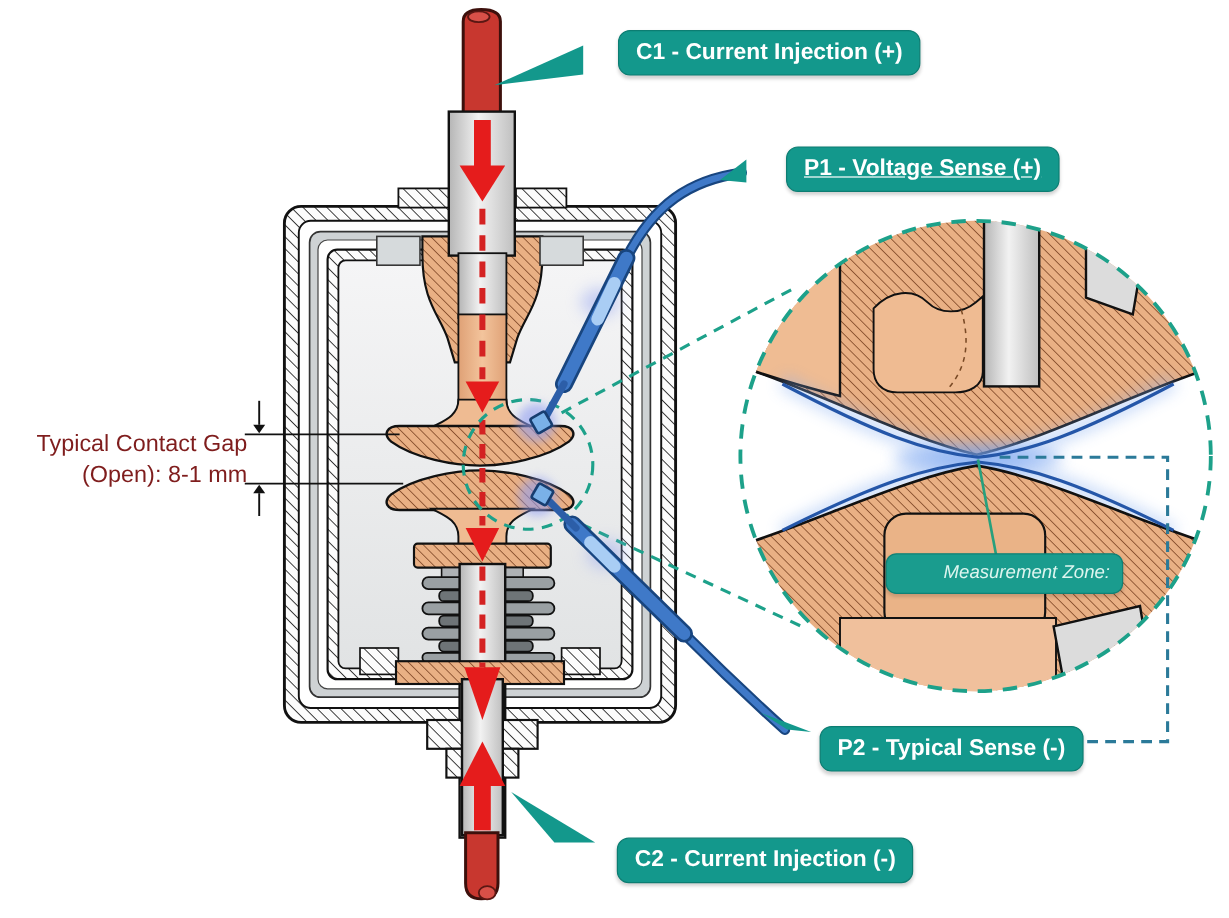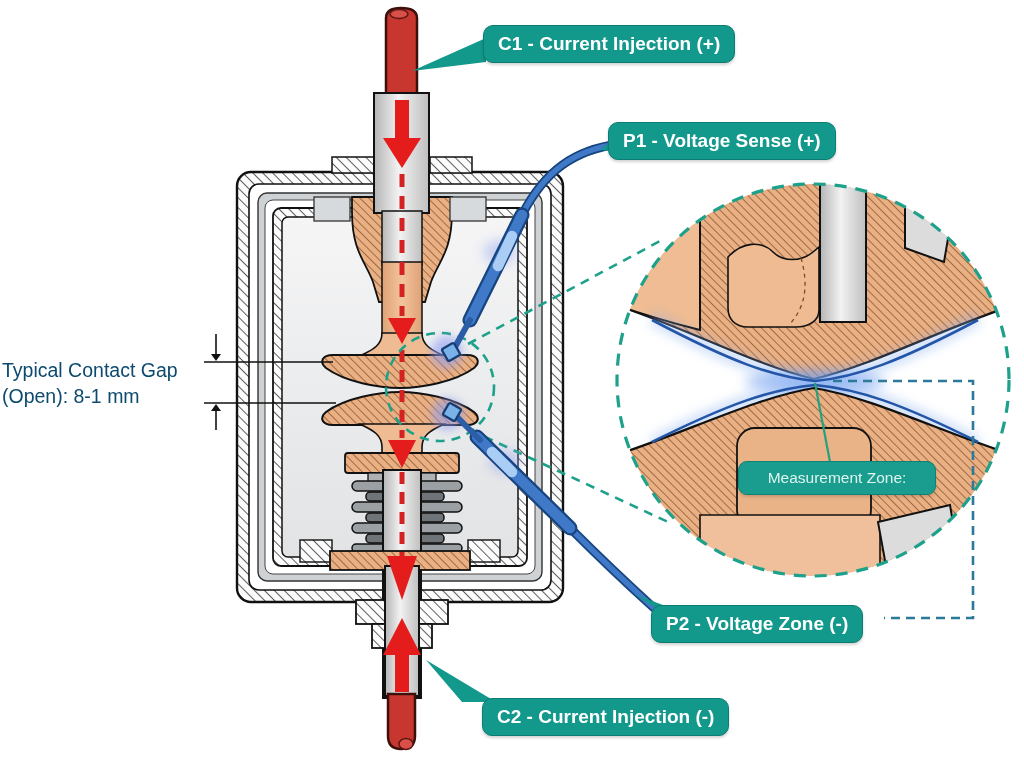--- a/index.html
+++ b/index.html
@@ -1,25 +1,25 @@
 <!DOCTYPE html>
 <html><head>
 <meta charset="utf-8">
 <style>
   html,body{margin:0;padding:0;background:#fff;}
   .stage{position:relative;width:1024px;height:765px;background:#ffffff;overflow:hidden;
          font-family:"Liberation Sans", sans-serif;}
   .stage svg{position:absolute;left:0;top:0;}
   .pill{position:absolute;background:#13988c;color:#ffffff;font-weight:bold;font-size:19px;
         line-height:22px;padding:7px 14px;border-radius:10px;border:1px solid #0c7d72;
-        white-space:nowrap;box-shadow:0 2px 3px rgba(0,0,0,.18);}
+        white-space:nowrap;box-shadow:0 2px 3px rgba(0,0,0,.18);margin-left:32px;}
   .measure-box{position:absolute;background:#1a9c8e;color:#ddf5ef;font-size:15.5px;line-height:20px;
-        text-align:center;padding:6px 10px;border-radius:9px;border:1px solid #0f8176;
-        box-shadow:0 2px 3px rgba(0,0,0,.15);}
-  .gap-note{position:absolute;color:#0c4a6e;font-size:19.5px;line-height:26px;text-align:left;}
+        text-align:right;padding:6px 10px;border-radius:9px;border:1px solid #0f8176;
+        box-shadow:0 2px 3px rgba(0,0,0,.15);font-style:italic;}
+  .gap-note{position:absolute;color:#7f1d1d;font-size:19.5px;line-height:26px;text-align:right;}
 </style>
 </head>
 <body>
 
 <div class="stage">
 
 <svg width="1024" height="765" viewBox="0 0 1024 765">
   <defs>
     <pattern id="hm" width="7" height="7" patternUnits="userSpaceOnUse" patternTransform="rotate(-45)">
       <rect width="7" height="7" fill="#fcfcfc"></rect>
@@ -215,25 +215,25 @@
     <polygon points="486,38 486,62 412,71"></polygon>
     <polygon points="622,133 622,152 600,150"></polygon>
     <polygon points="656,608 676,610 634,594"></polygon>
     <polygon points="462,702 496,702 426,660"></polygon>
   </g>
 </svg>
 
   <div class="pill" style="left:483px;top:25px;">
     <span>C1 - Current Injection (+)</span>
   </div>
-  <div class="pill" style="left:608px;top:122px;">
+  <div class="pill" style="left:623px;top:122px;text-decoration:underline;">
     <span>P1 - Voltage Sense (+)</span>
   </div>
   <div class="pill" style="left:651px;top:605px;">
-    <span>P2 - Voltage Zone (-)</span>
+    <span>P2 - Typical Sense (-)</span>
   </div>
   <div class="pill" style="left:482px;top:698px;">
     <span>C2 - Current Injection (-)</span>
   </div>
 
   <div class="measure-box" style="left:738px;top:461px;width:176px;">
     <div>Measurement Zone:</div>
   </div>
 
   <div class="gap-note" style="left:2px;top:357px;width:204px;">

